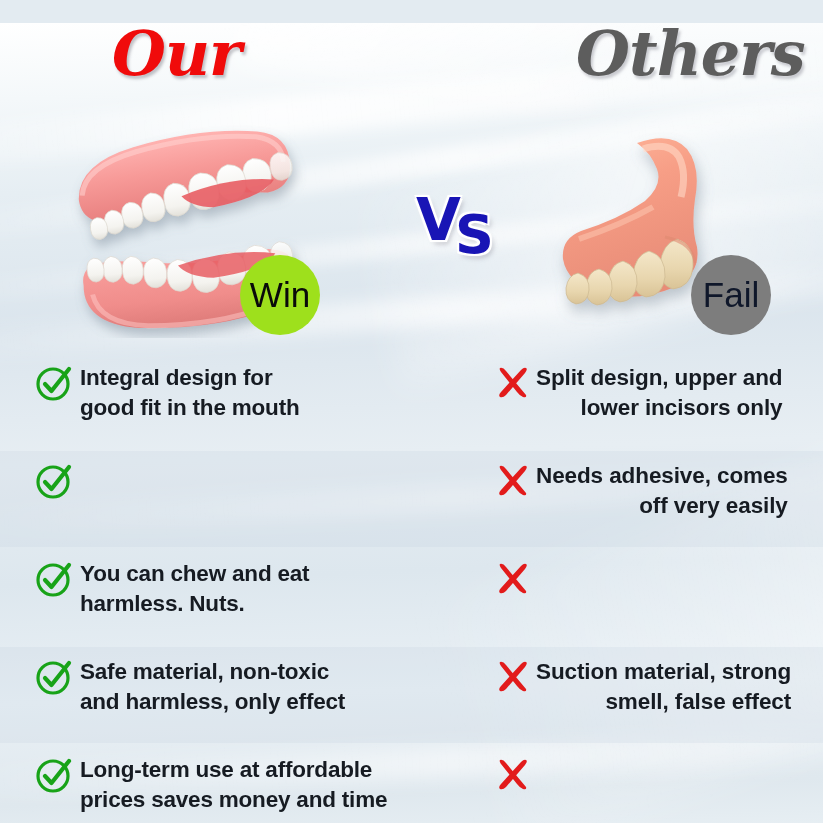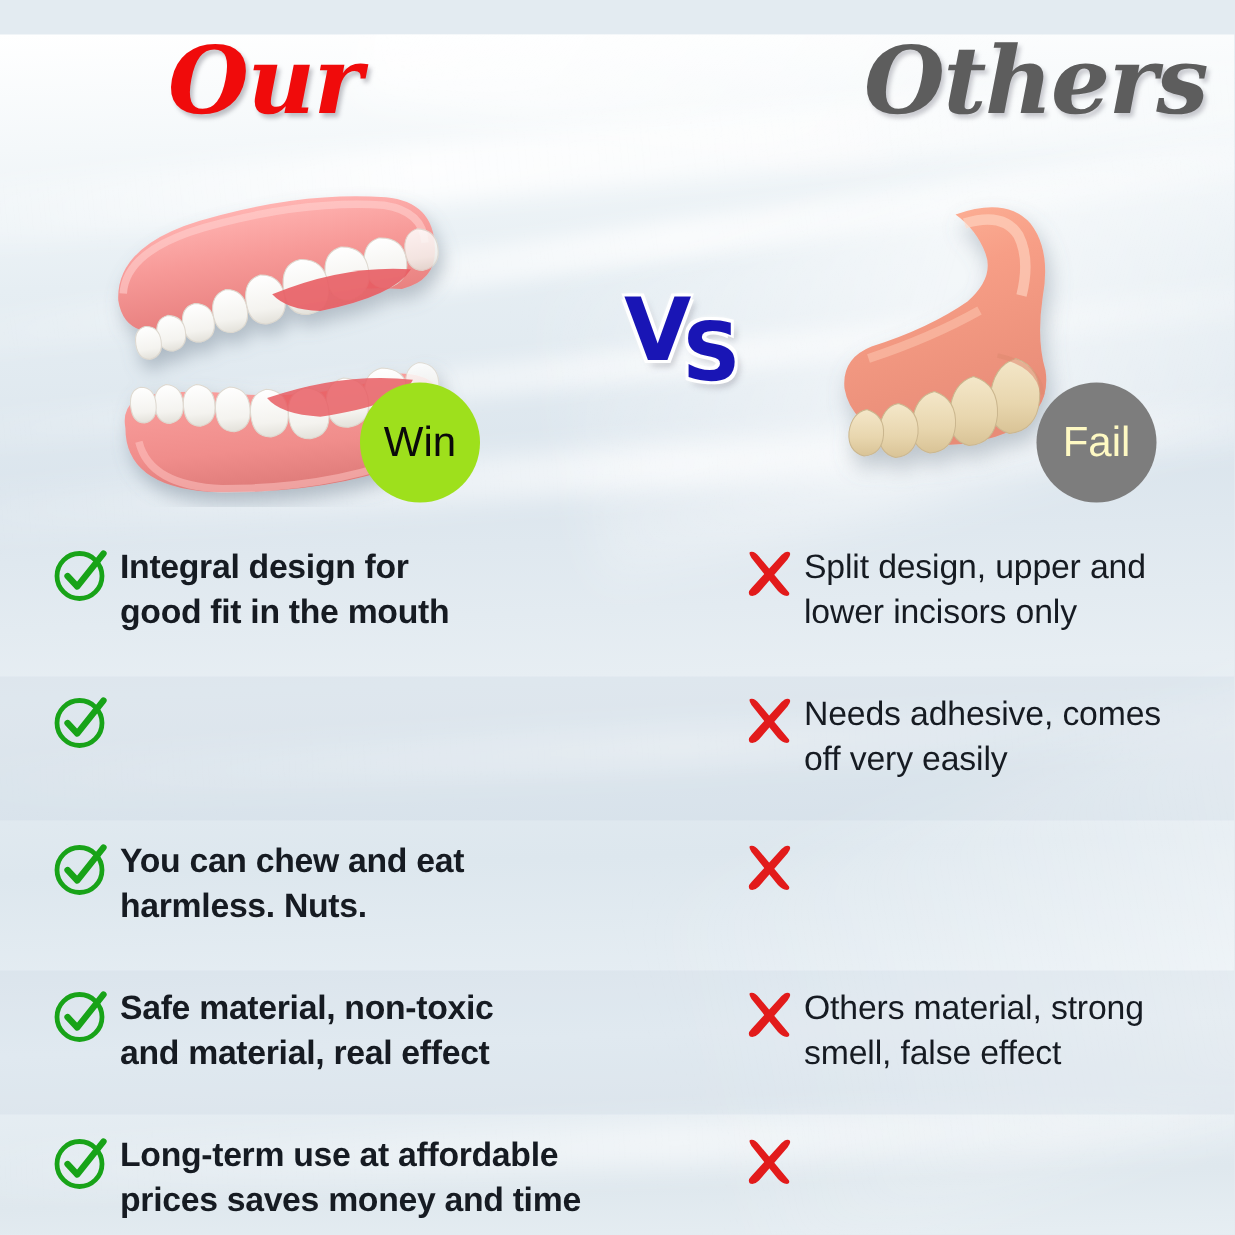--- a/index.html
+++ b/index.html
@@ -42,25 +42,25 @@
 
   
   .prod{position:absolute;}
   .prod-left{left:62px;top:100px;width:290px;height:215px;}
   .prod-right{left:545px;top:104px;width:215px;height:210px;}
 
   
   .badge{
     position:absolute;border-radius:50%;
     display:flex;align-items:center;justify-content:center;
-    font-size:28px;font-weight:normal;
+    font-size:35px;font-weight:normal;
     font-family:"Liberation Sans", sans-serif;
   }
   .badge-win{left:240px;top:232px;width:80px;height:80px;background:#9ee01c;color:#0a0a0a;}
-  .badge-fail{left:691px;top:232px;width:80px;height:80px;background:#7d7d7d;color:#fef9c3;}
+  .badge-fail{left:691px;top:232px;width:80px;height:80px;background:#7d7d7d;color:#0f172a;}
 
   
   .vs{
     position:absolute;left:416px;top:163px;
     font-size:58px;font-weight:bold;
     color:#1915b5;letter-spacing:-2px;
     font-family:"DejaVu Sans", sans-serif;
     text-shadow:
       0 0 5px #fff, 0 0 5px #fff, 2px 2px 0 #fff, -2px -2px 0 #fff,
       2px -2px 0 #fff, -2px 2px 0 #fff, 3px 4px 5px rgba(90,90,110,.35);
@@ -77,21 +77,21 @@
   .ico{flex:0 0 auto;margin-top:10px;}
   .ico-check{width:40px;height:40px;margin-right:6px;}
   .ico-x{width:36px;height:36px;margin-right:5px;margin-top:11px;}
   .txt{
     color:#161b22;
     font-size:22.5px;line-height:30px;
     white-space:pre-line;
     padding-top:10px;
   }
   .txt-left{font-weight:bold;letter-spacing:-.2px;}
-  .txt-right{font-weight:normal;letter-spacing:-.1px;}
+  .txt-right{font-weight:bold;letter-spacing:-.1px;text-align:right;}
 </style>
 </head>
 <body>
 
 <div class="poster">
 
   <div class="streak s1"></div>
   <div class="streak s2"></div>
   <div class="streak s3"></div>
   <div class="streak s4"></div>
@@ -279,30 +279,30 @@
 
     <div class="row">
       <div class="cell cell-left">
         <span class="ico ico-check">
           <svg viewBox="0 0 40 40" width="40" height="40">
             <circle cx="19" cy="21" r="15" fill="none" stroke="#18a318" stroke-width="3.2"></circle>
             <path d="M11 21 L17.5 28 L35 6" fill="none" stroke="#18a318" stroke-width="4.2" stroke-linecap="round" stroke-linejoin="round"></path>
           </svg>
         </span>
         <span class="txt txt-left">Safe material, non-toxic
-and material, real effect</span>
-      </div>
-      <div class="cell cell-right">
-        <span class="ico ico-x">
-          <svg viewBox="0 0 36 36" width="36" height="36">
-            <path d="M5 4 Q8 3 11 7 L31 31 Q32 34 28 33 Q25 32 22 28 L6 8 Q4 5 5 4Z" fill="#e21b1b"></path>
-            <path d="M31 4 Q33 5 30 9 L11 31 Q8 34 5 33 Q3 31 6 28 L26 6 Q29 3 31 4Z" fill="#e21b1b"></path>
-          </svg>
-        </span>
-        <span class="txt txt-right">Others material, strong
+and harmless, only effect</span>
+      </div>
+      <div class="cell cell-right">
+        <span class="ico ico-x">
+          <svg viewBox="0 0 36 36" width="36" height="36">
+            <path d="M5 4 Q8 3 11 7 L31 31 Q32 34 28 33 Q25 32 22 28 L6 8 Q4 5 5 4Z" fill="#e21b1b"></path>
+            <path d="M31 4 Q33 5 30 9 L11 31 Q8 34 5 33 Q3 31 6 28 L26 6 Q29 3 31 4Z" fill="#e21b1b"></path>
+          </svg>
+        </span>
+        <span class="txt txt-right">Suction material, strong
 smell, false effect</span>
       </div>
     </div>
 
     <div class="row">
       <div class="cell cell-left">
         <span class="ico ico-check">
           <svg viewBox="0 0 40 40" width="40" height="40">
             <circle cx="19" cy="21" r="15" fill="none" stroke="#18a318" stroke-width="3.2"></circle>
             <path d="M11 21 L17.5 28 L35 6" fill="none" stroke="#18a318" stroke-width="4.2" stroke-linecap="round" stroke-linejoin="round"></path>

